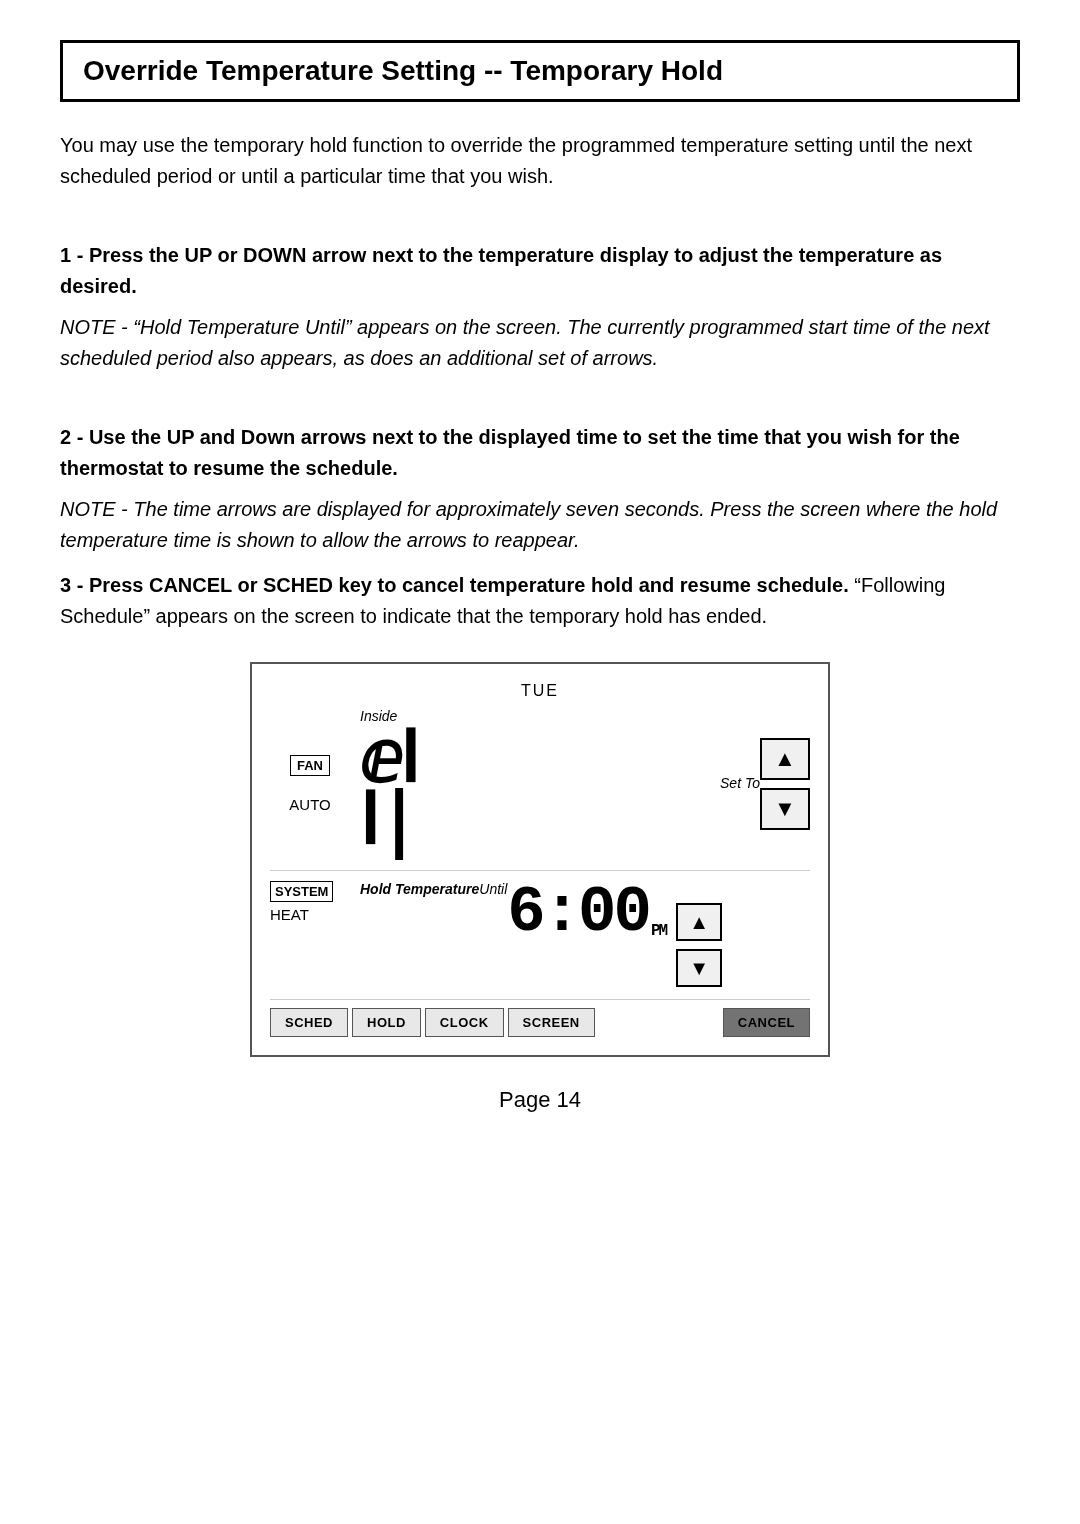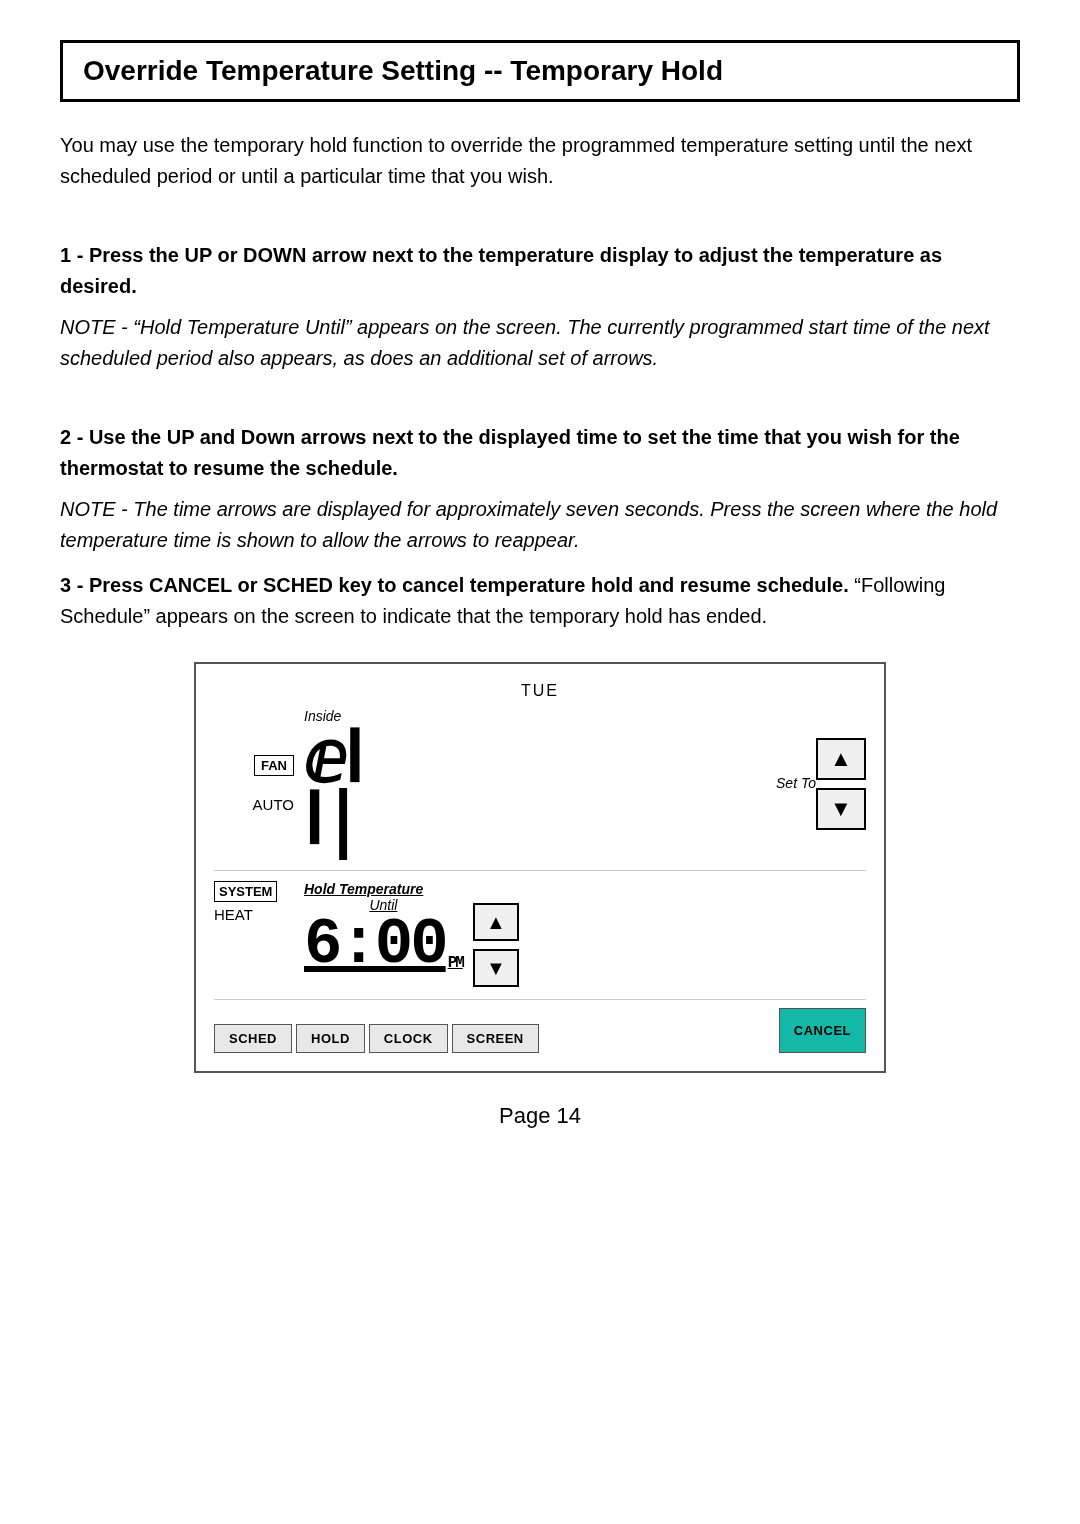--- a/index.html
+++ b/index.html
@@ -51,21 +51,21 @@
 
     
     .thermostat-container {
       display: flex;
       justify-content: center;
       margin: 30px 0 30px 0;
     }
     .thermostat {
       border: 2px solid #555;
       background: #fff;
-      width: 692px;
+      width: 580px;
       padding: 18px 18px 18px 18px;
       position: relative;
     }
 
     
     .thermo-top {
       text-align: center;
       font-size: 16px;
       letter-spacing: 2px;
       margin-bottom: 8px;
@@ -76,21 +76,21 @@
       display: flex;
       align-items: center;
       justify-content: space-between;
       margin-bottom: 10px;
     }
 
     
     .thermo-left-labels {
       display: flex;
       flex-direction: column;
-      align-items: flex-end;
+      align-items: center;
       width: 80px;
     }
     .fan-label {
       font-size: 13px;
       font-weight: bold;
       border: 1.5px solid #000;
       padding: 2px 6px;
       margin-bottom: 20px;
     }
     .auto-label {
@@ -169,22 +169,21 @@
     }
     .hold-section {
       flex: 1;
       padding-left: 10px;
       display: flex;
       align-items: flex-start;
       gap: 10px;
     }
     .hold-temp-block {
       display: flex;
-      flex-direction: column;
-      text-decoration: underline;
+      flex-direction: row;
     }
     .hold-temp-title {
       font-size: 14px;
       font-weight: bold;
       font-style: italic;
     }
     .hold-until-label {
       font-size: 14px;
       font-style: italic;
       text-align: center;
@@ -239,24 +238,24 @@
       border: 1.5px solid #555;
       background: #e8e8e8;
       font-size: 13px;
       font-weight: bold;
       padding: 6px 14px;
       cursor: pointer;
       letter-spacing: 0.5px;
     }
     .cancel-btn {
       border: 1.5px solid #555;
-      background: #14b8a6;
+      background: #737373;
       font-size: 13px;
       font-weight: bold;
-      padding: 14px 14px;
+      padding: 6px 14px;
       cursor: pointer;
       letter-spacing: 0.5px;
       align-self: flex-end;
     }
 
     
     .page-number {
       text-align: center;
       font-size: 22px;
       margin-top: 30px;

